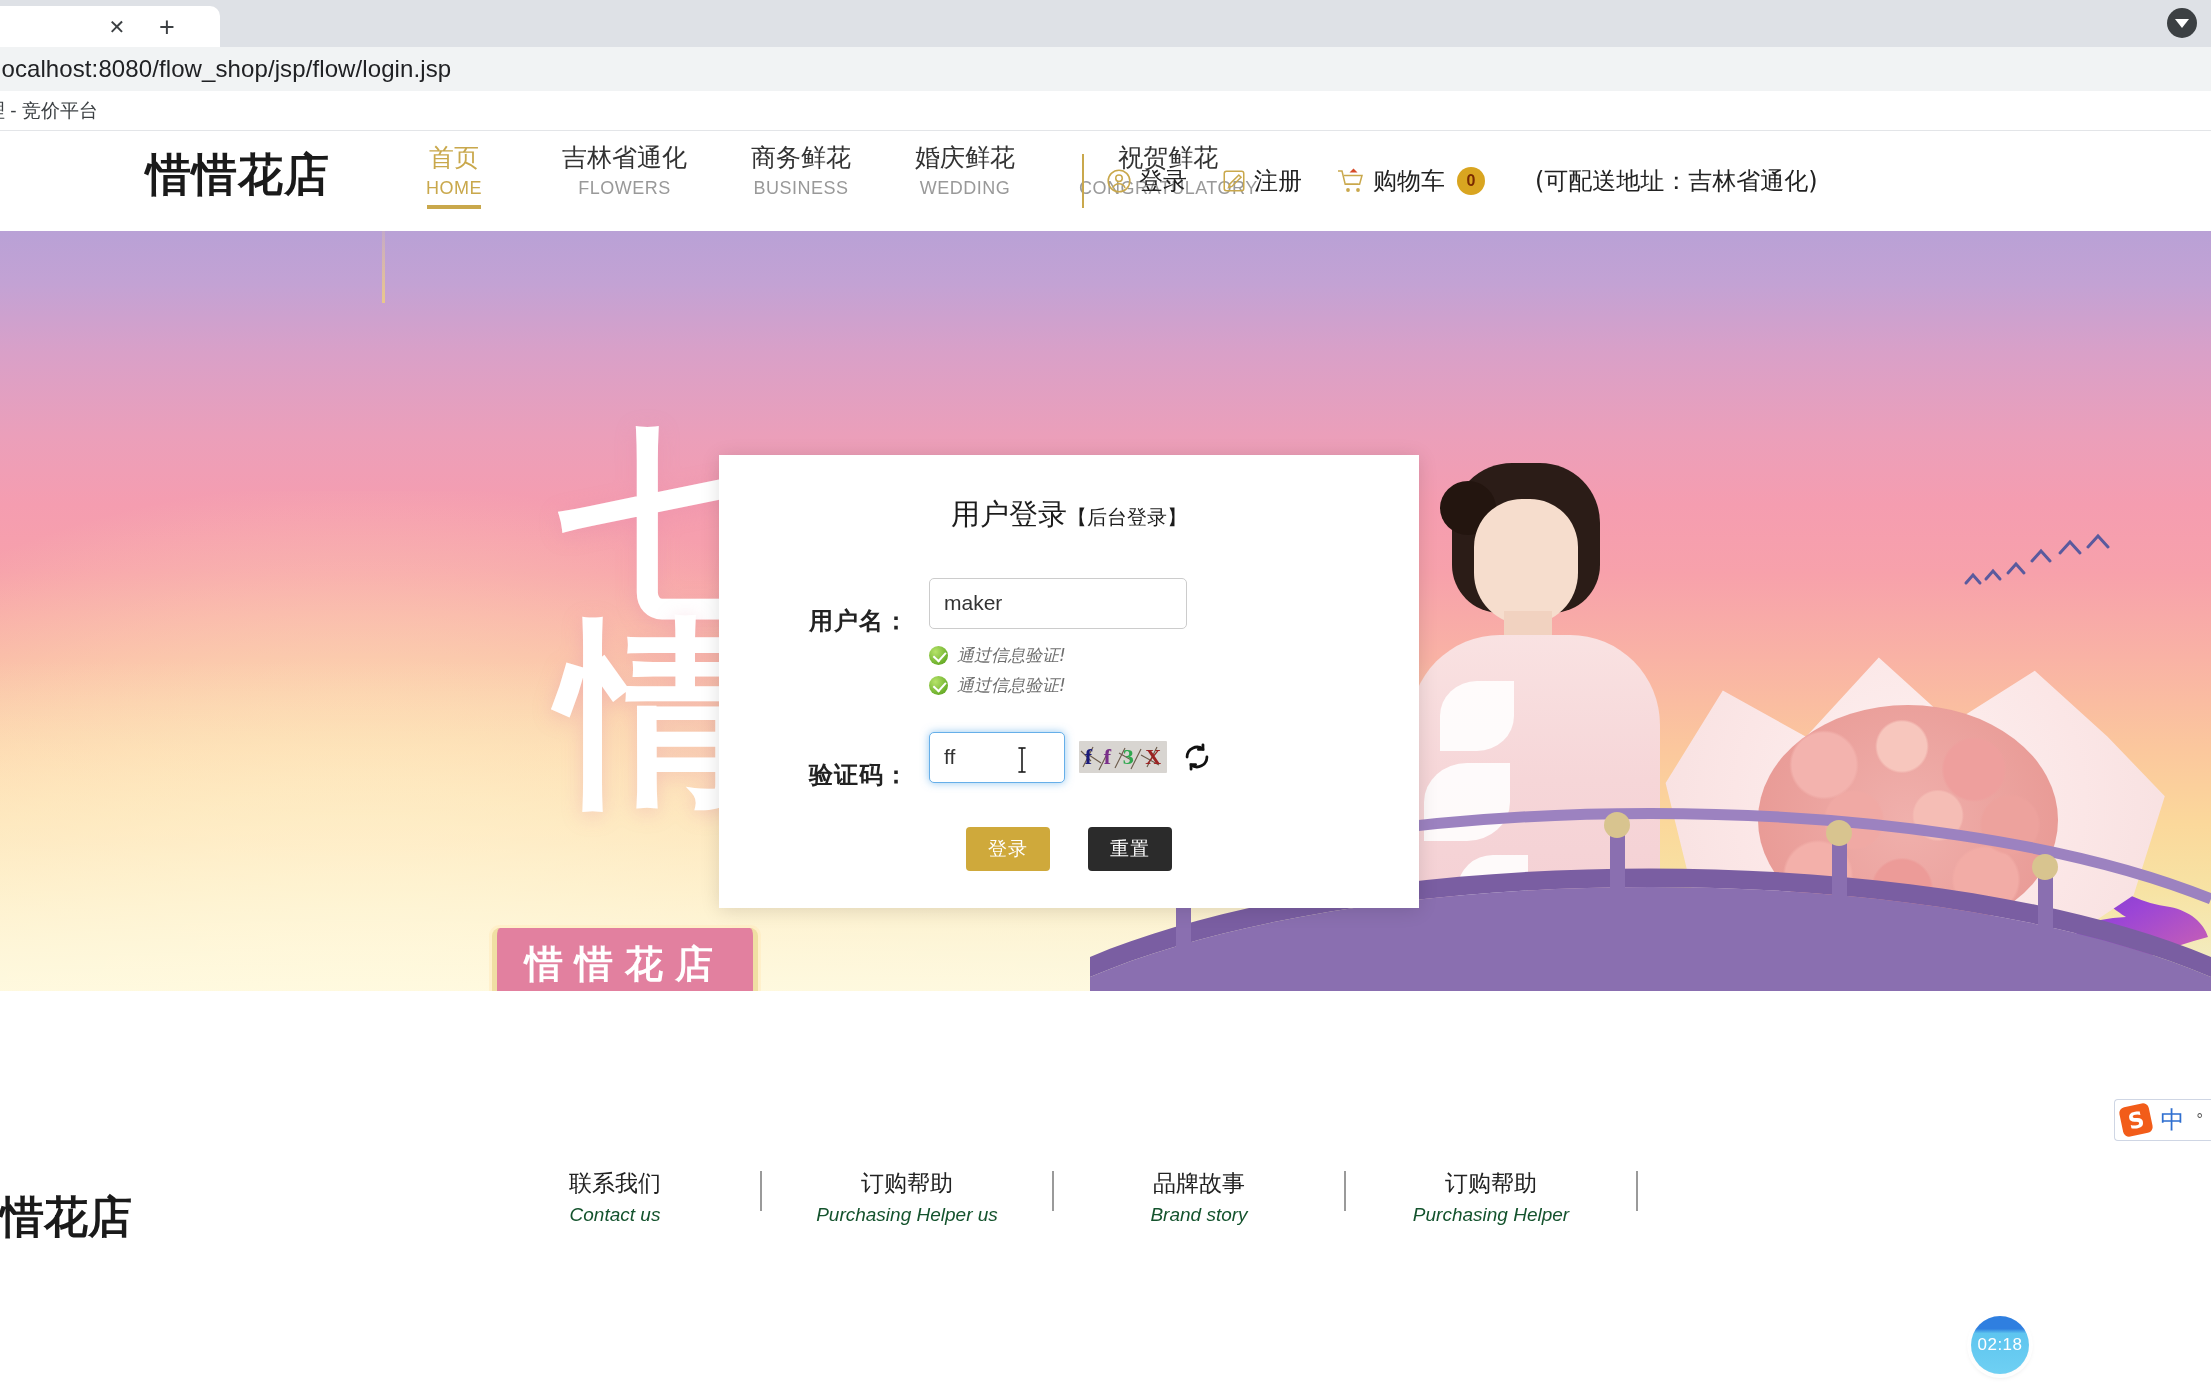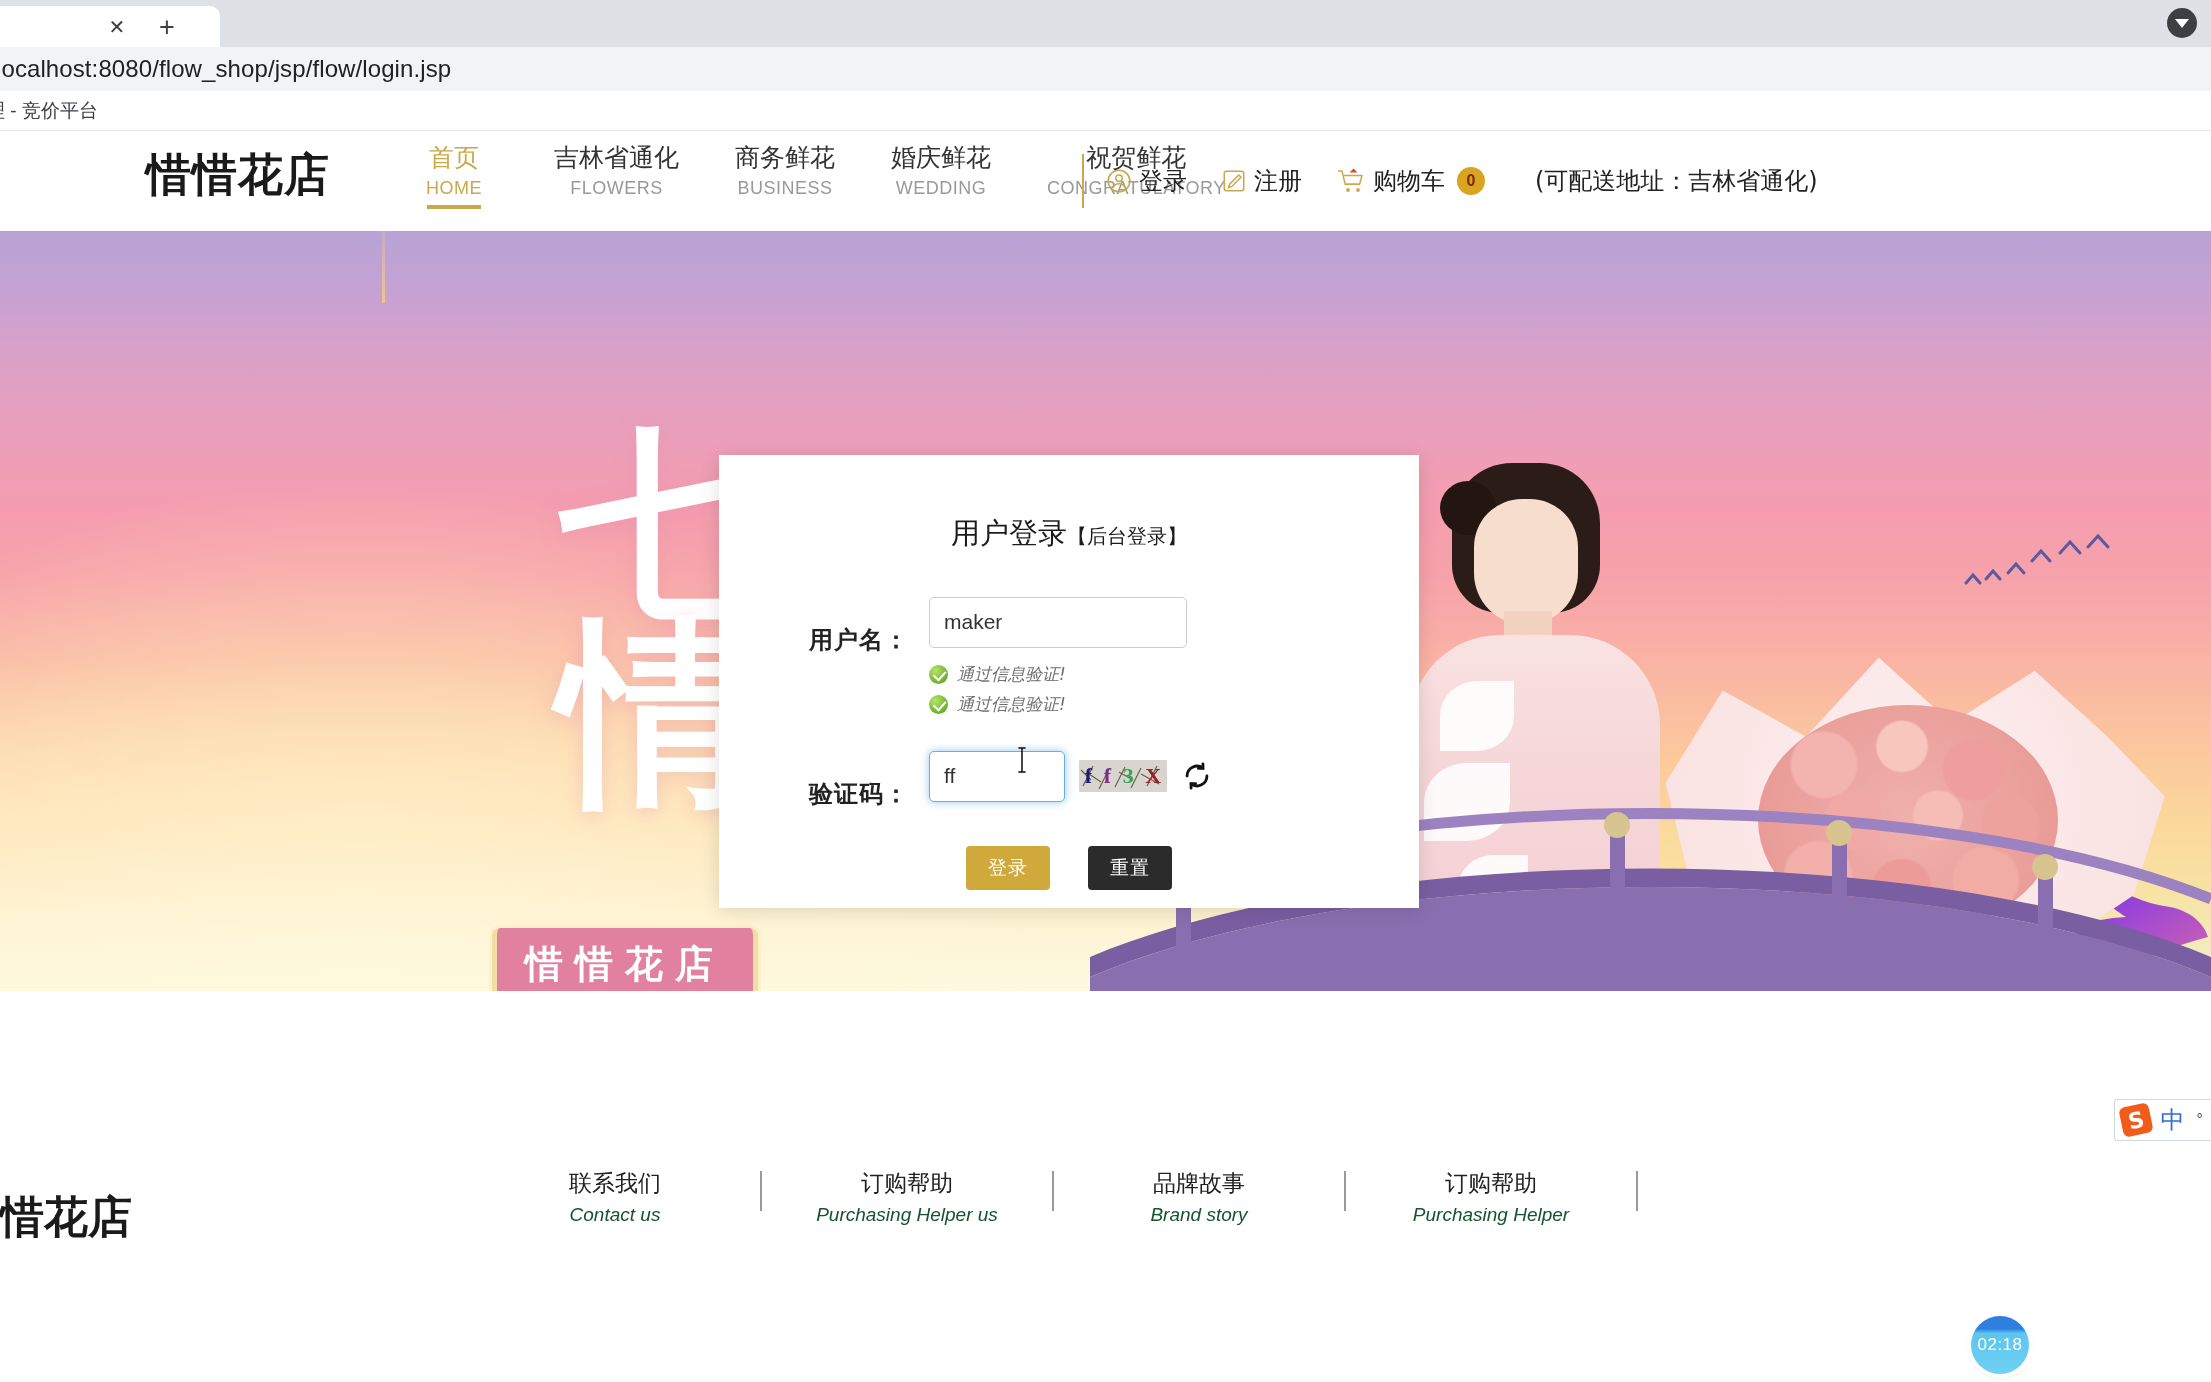--- a/index.html
+++ b/index.html
@@ -76,21 +76,21 @@
   
   .site-header {
     height: 100px; background: #ffffff; position: relative;
     display: flex; align-items: center;
   }
   .logo {
     position: absolute; left: 146px; top: 14px;
     font-size: 45px; font-weight: 700; color: #1a1a1a; letter-spacing: 1px;
     font-family: "DejaVu Sans", sans-serif;
   }
-  .nav { position: absolute; left: 400px; top: 10px; display: flex; }
+  .nav { position: absolute; left: 400px; top: 10px; display: flex; gap: 8px; }
   .nav-item {
     text-align: center; margin-right: 36px; cursor: pointer;
     padding: 0 10px; position: relative; min-width: 108px;
   }
   .nav-cn { font-size: 25px; color: #333; line-height: 34px; white-space: nowrap; font-family: "DejaVu Sans", sans-serif;}
   .nav-en { font-size: 18px; color: #999; line-height: 26px; letter-spacing: 0.5px; white-space: nowrap; }
   .nav-item.active .nav-cn { color: #c9a84c; }
   .nav-item.active .nav-en { color: #c9a84c; }
   .nav-item.active::after {
     content: ""; position: absolute; left: 50%; transform: translateX(-50%);
@@ -289,21 +289,21 @@
 
   
   .modal {
     position: absolute; left: 719px; top: 324px;
     width: 700px; height: 453px;
     background: #ffffff;
     box-shadow: 0 2px 18px rgba(0,0,0,0.13);
     z-index: 40;
   }
   .modal-title {
-    text-align: center; margin-top: 59px;
+    text-align: center; margin-top: 40px;
     font-size: 29px; color: #1c1c1c; font-family: "DejaVu Sans", sans-serif;
   }
   .modal-title .sub { font-size: 20px; }
 
   .form-row { display: flex; align-items: center; margin-top: 26px; }
   .form-row.first { margin-top: 34px; }
   .form-label {
     width: 210px; text-align: right; padding-right: 20px;
     font-size: 24px; font-weight: 700; color: #222; font-family: "DejaVu Sans", sans-serif;
     letter-spacing: 1px;

